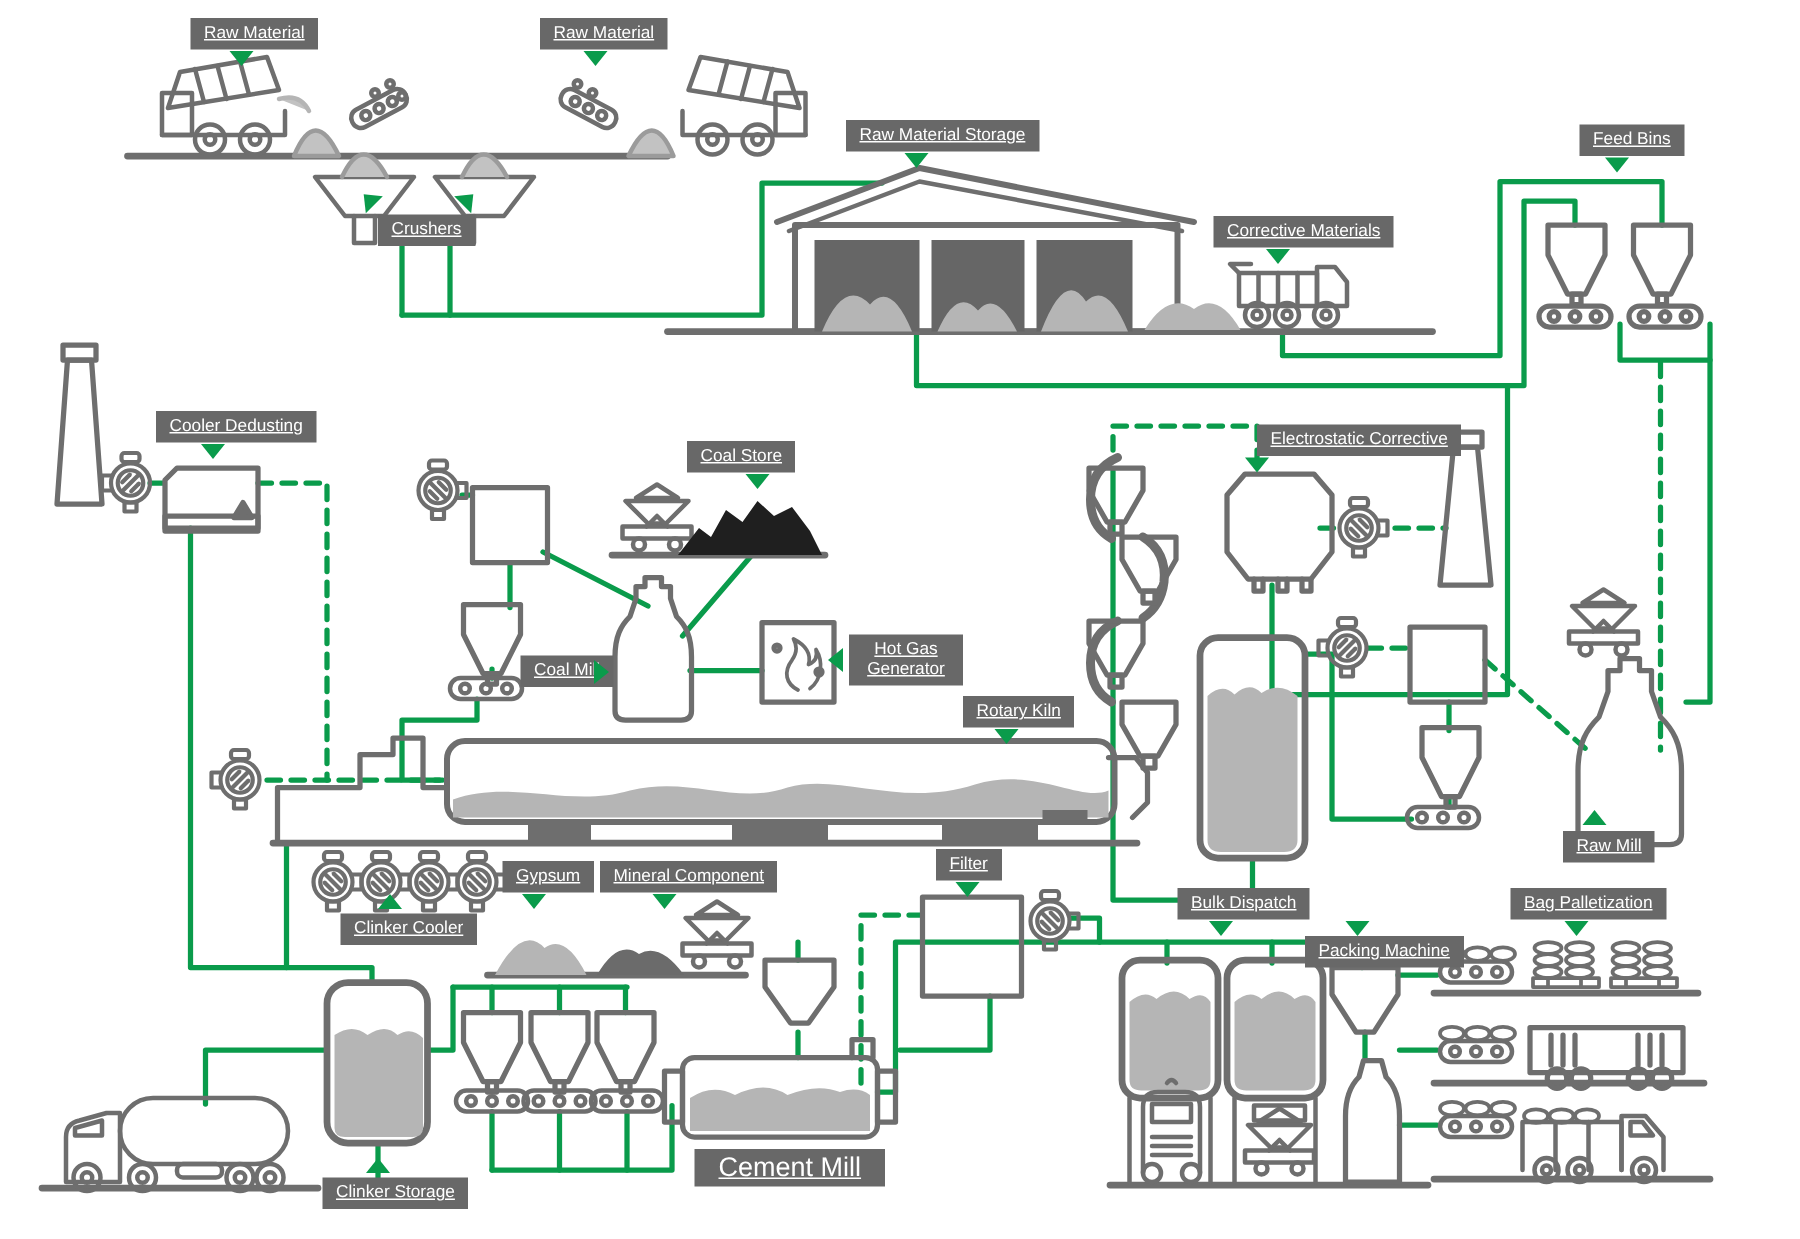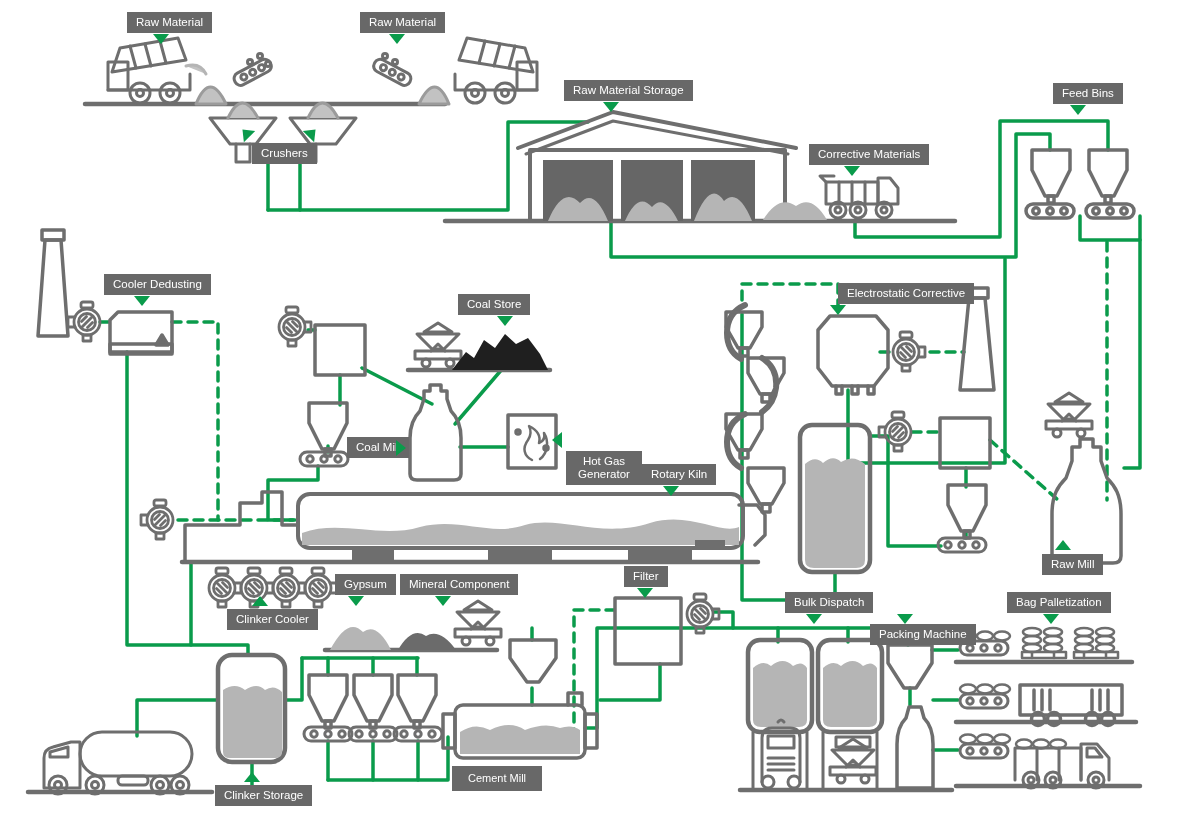--- a/index.html
+++ b/index.html
@@ -1,22 +1,22 @@
 <!DOCTYPE html>
 <html><head>
 <meta charset="utf-8">
 <style>
   html,body{margin:0;padding:0;background:#fff;}
   #scene{position:relative;width:1200px;height:826px;background:#fff;overflow:hidden;
          font-family:"Liberation Sans", sans-serif;}
   #scene svg{position:absolute;left:0;top:0;}
   .lbl{position:absolute;background:#686868;color:#fff;font-size:11.5px;line-height:13px;
-       padding:4px 9px;white-space:nowrap;text-align:center;}
-  .lbl.wrap{white-space:normal;width:58px;margin-top:28px;}
-  .lbl.big{padding:6px 16px;font-size:11px;}
+       padding:4px 9px;white-space:nowrap;text-align:center;text-decoration:underline;}
+  .lbl.wrap{white-space:normal;width:58px;}
+  .lbl.big{padding:6px 16px;font-size:18px;margin-left:11px;}
   .tri{position:absolute;width:0;height:0;}
   .tri-down{border-left:8px solid transparent;border-right:8px solid transparent;border-top:10px solid #0a9b4b;}
   .tri-up{border-left:8px solid transparent;border-right:8px solid transparent;border-bottom:10px solid #0a9b4b;}
   .tri-left{border-top:8px solid transparent;border-bottom:8px solid transparent;border-right:10px solid #0a9b4b;}
   .tri-right{border-top:8px solid transparent;border-bottom:8px solid transparent;border-left:10px solid #0a9b4b;}
 </style>
 </head>
 <body>
 
 <div id="scene">

